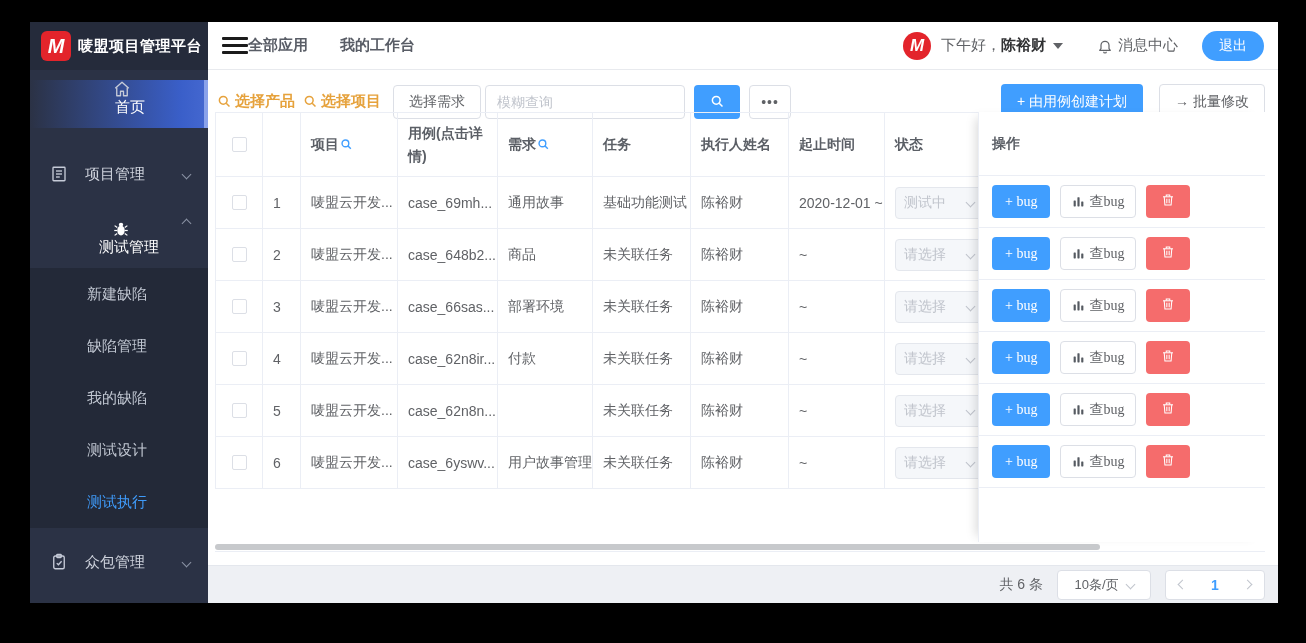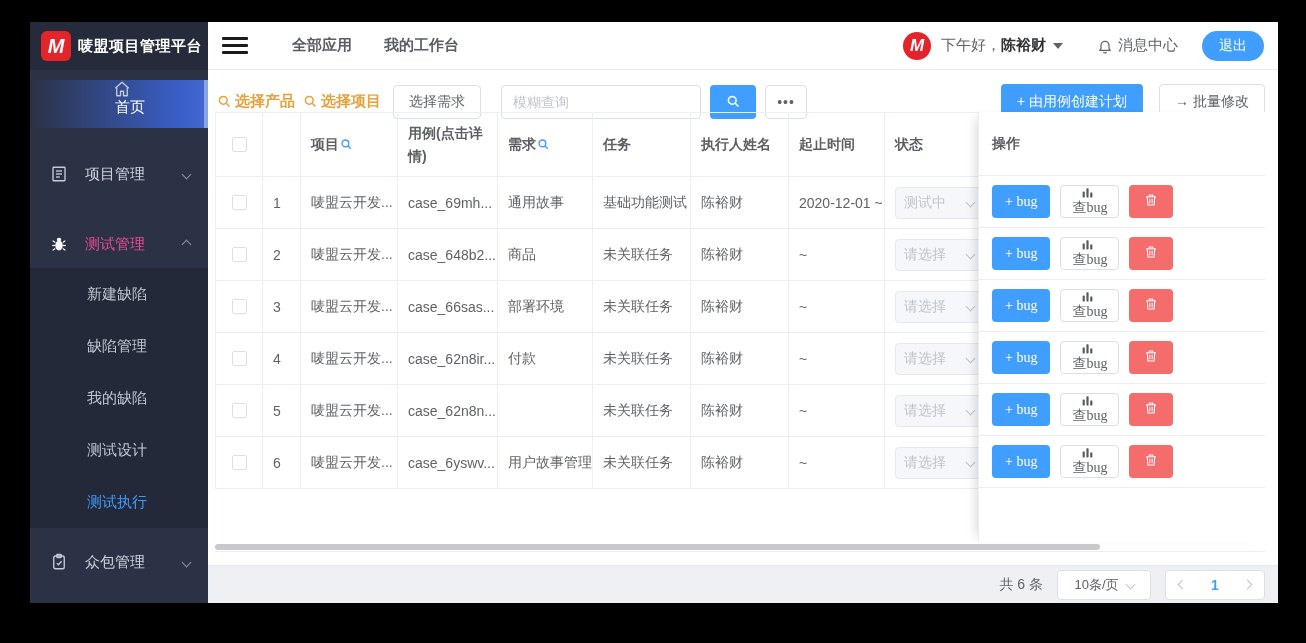--- a/index.html
+++ b/index.html
@@ -11,48 +11,48 @@
   .logo-bar { height:48px; background:#252b3b; display:flex; align-items:center; padding-left:11px; }
   .logo-badge { width:30px; height:30px; background:#e3242b; border-radius:6px; color:#fff; font-weight:bold; font-style:italic; font-size:20px; display:flex; align-items:center; justify-content:center; flex:0 0 auto; }
   .logo-title { color:#fff; font-size:15px; font-weight:bold; margin-left:7px; letter-spacing:.5px; white-space:nowrap; }
   .nav { padding-top:10px; }
   .nav-item { height:48px; display:flex; align-items:center; padding-left:22px; color:#cfd3dd; font-size:15px; cursor:pointer; position:relative; }
   .nav-item .nicon { width:18px; height:18px; margin-right:17px; color:#c6cbd8; flex:0 0 auto; }
   .nav-item .chev { position:absolute; right:18px; color:#8b93a5; }
   .nav-item.active-root { background:linear-gradient(90deg,#2b3245 0%,#3a5fc9 85%,#4568d0 100%); color:#fff; margin-top:0;flex-direction:column; }
   .nav-item.active-root::after { content:""; position:absolute; right:0; top:0; width:4px; height:100%; background:#8aa2ea; }
   .nav-item.root-gap { margin-top:22px;padding-left:20px; }
-  .nav-item.expanded { color:#ec4899; }
+  .nav-item.expanded { color:#ffffff;flex-direction:column; }
   .submenu { background:#232938; }
   .sub-item { height:52px; display:flex; align-items:center; padding-left:57px; color:#c1c7d2; font-size:15px; cursor:pointer; }
   .sub-item.active { color:#3f9bfa; }
 
   
   .topbar { position:absolute; left:178px; top:0; right:0; height:48px; background:#fff; border-bottom:1px solid #e8eaee; display:flex; align-items:center; }
   .hamburger { width:26px; margin-left:14px; cursor:pointer; }
   .hamburger div { height:3px; background:#1b1b1b; margin:4px 0; border-radius:1px; }
-  .top-tab { color:#595d66; font-size:15px; font-weight:bold; margin-left:44px; cursor:pointer; }
+  .top-tab { color:#595d66; font-size:15px; font-weight:bold; cursor:pointer; }
   .top-right { margin-left:auto; display:flex; align-items:center; padding-right:14px; }
   .avatar { width:28px; height:28px; border-radius:50%; background:#e3242b; color:#fff; font-weight:bold; font-style:italic; font-size:17px; display:flex; align-items:center; justify-content:center; }
   .greeting { margin-left:10px; font-size:15px; color:#606266; display:flex; align-items:center; cursor:pointer; }
   .greeting b { color:#303133; }
   .caret-down { width:0; height:0; border-left:5px solid transparent; border-right:5px solid transparent; border-top:6px solid #606266; margin-left:7px; }
   .msg { display:flex; align-items:center; color:#606266; font-size:15px; margin-left:34px; cursor:pointer; }
   .msg .bicon { width:16px; height:16px; margin-right:5px; color:#606266; }
   .logout-btn { margin-left:24px; background:#409eff; color:#fff; border:none; font-size:14px; height:30px; padding:0 17px; border-radius:15px; cursor:pointer; font-family:inherit; }
 
   
   .main { position:absolute; left:178px; top:48px; right:0; bottom:0; background:#fff; }
   .toolbar { position:absolute; top:0; left:9px; right:13px; height:55px; display:flex; align-items:center; padding-top:8px; }
   .tlink { display:flex; align-items:center; color:#e6a23c; font-size:15px; font-weight:bold; cursor:pointer; }
   .tlink .micon { width:15px; height:15px; margin-right:3px; }
   .tlink + .tlink { margin-left:8px; }
   .btn { font-family:inherit; font-size:14px; color:#606266; background:#fff; border:1px solid #dcdfe6; border-radius:4px; height:34px; padding:0 15px; cursor:pointer; }
   .btn-need { margin-left:12px; }
-  .fuzzy-input { margin-left:20px; width:200px; height:34px; border:1px solid #dcdfe6; border-radius:4px; padding:0 11px; font-size:14px; color:#606266; font-family:inherit; outline:none; }
+  .fuzzy-input { margin-left:4px; width:200px; height:34px; border:1px solid #dcdfe6; border-radius:4px; padding:0 11px; font-size:14px; color:#606266; font-family:inherit; outline:none; }
   .fuzzy-input::placeholder { color:#c0c4cc; }
   .search-btn { margin-left:9px; width:46px; height:34px; background:#409eff; border:none; border-radius:4px; cursor:pointer; display:flex; align-items:center; justify-content:center; color:#fff; }
   .search-btn .micon { width:15px; height:15px; }
   .more-btn { margin-left:9px; width:42px; letter-spacing:1px; padding:0; }
   .tb-spacer { flex:1; }
   .btn-primary { background:#409eff; border:none; color:#fff; height:36px; border-radius:4px; font-size:14px; padding:0 16px; cursor:pointer; font-family:inherit; }
   .btn-batch { margin-left:16px; height:36px; }
 
   
   .table-area { position:absolute; top:42px; left:7px; right:13px; height:440px; border-bottom:1px solid #ebeef5; }
@@ -76,21 +76,21 @@
   .chev.down { transform:rotate(45deg); }
   .chev.up { transform:rotate(-135deg); }
   .chev.left { transform:rotate(135deg); }
   .chev.right { transform:rotate(-45deg); }
 
   
   .ops-panel { position:absolute; top:0; right:0; width:287px; height:430px; background:#fff; box-shadow:-8px 0 10px -6px rgba(0,0,0,.15); border-left:1px solid #ebeef5; }
   .ops-head { height:64px; display:flex; align-items:center; padding-left:13px; color:#5b5f66; font-size:14px; font-weight:bold; border-bottom:1px solid #ebeef5; }
   .ops-row { height:52px; display:flex; align-items:center; padding-left:13px; border-bottom:1px solid #ebeef5;font-family:Liberation Serif, serif; }
   .ops-add { background:#409eff; color:#fff; border:none; border-radius:4px; height:33px; padding:0 13px; font-size:14px; cursor:pointer; font-family:inherit; }
-  .ops-view { margin-left:10px; background:#fff; border:1px solid #dcdfe6; border-radius:4px; height:33px; padding:0 11px; font-size:14px; color:#606266; cursor:pointer; display:flex; align-items:center; font-family:inherit;flex-direction:column; }
+  .ops-view { margin-left:10px; background:#fff; border:1px solid #dcdfe6; border-radius:4px; height:33px; padding:0 11px; font-size:14px; color:#606266; cursor:pointer; display:flex; align-items:center; font-family:inherit; }
   .ops-view .charticon { width:13px; height:13px; margin-right:4px; color:#555a61; }
   .ops-del { margin-left:10px; background:#f56c6c; border:none; border-radius:4px; height:33px; width:44px; cursor:pointer; display:flex; align-items:center; justify-content:center; color:#fff; }
   .ops-del svg { width:14px; height:14px; }
 
   .hscrollbar { position:absolute; left:0; bottom:1px; height:6px; width:885px; background:#c7c9cc; border-radius:3px; cursor:pointer; }
 
   
   .footer-bar { position:absolute; left:0; right:0; bottom:0; height:38px; background:#eef0f4; border-top:1px solid #e4e7ed; display:flex; align-items:center; justify-content:flex-end; padding-right:13px; }
   .total-txt { color:#606266; font-size:14px; }
   .pagesize-sel { margin-left:14px; width:94px; height:30px; background:#fff; border:1px solid #dcdfe6; border-radius:4px; display:flex; align-items:center; justify-content:center; color:#606266; font-size:13px; cursor:pointer; }

